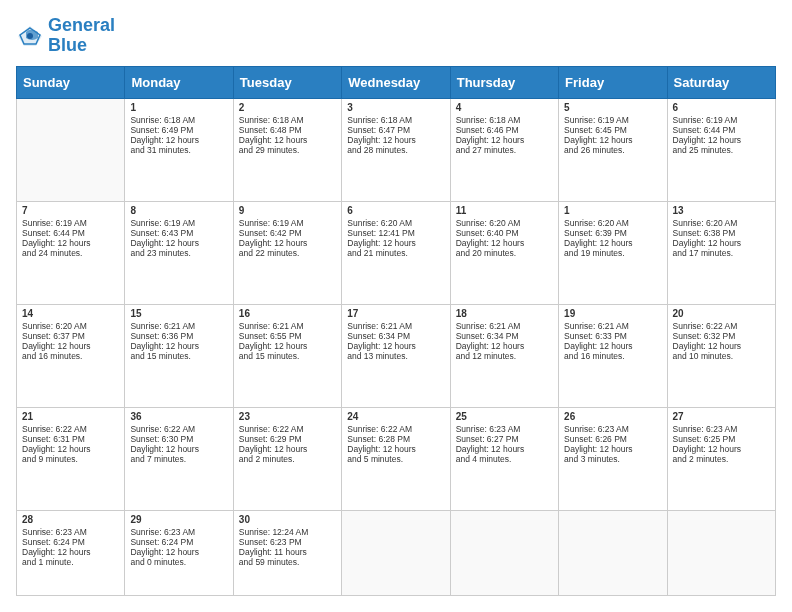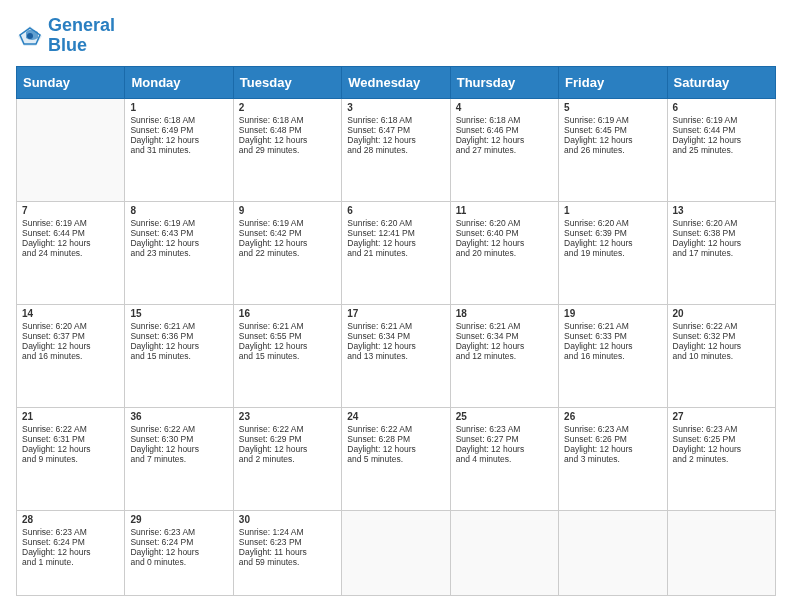--- a/index.html
+++ b/index.html
@@ -335,21 +335,21 @@
           </td>
           <td>
             <span class="day-num">29</span>
             <div>Sunrise: 6:23 AM</div>
             <div>Sunset: 6:24 PM</div>
             <div>Daylight: 12 hours</div>
             <div>and 0 minutes.</div>
           </td>
           <td>
             <span class="day-num">30</span>
-            <div>Sunrise: 1:24 AM</div>
+            <div>Sunrise: 12:24 AM</div>
             <div>Sunset: 6:23 PM</div>
             <div>Daylight: 11 hours</div>
             <div>and 59 minutes.</div>
           </td>
           <td class="empty"></td>
           <td class="empty"></td>
           <td class="empty"></td>
           <td class="empty"></td>
         </tr>
       </tbody>

